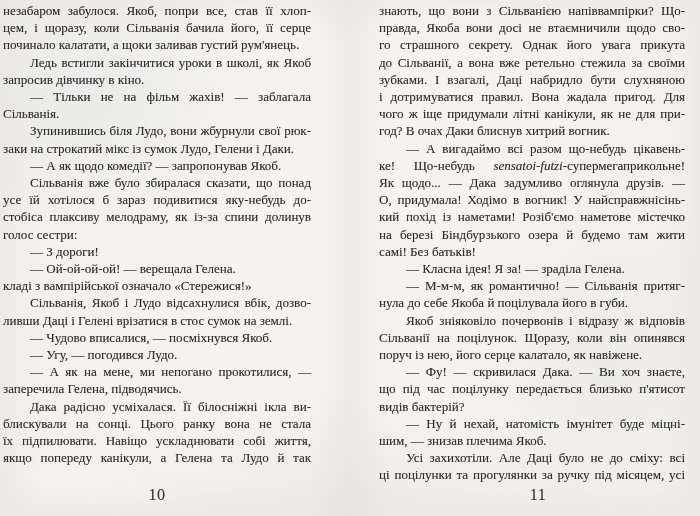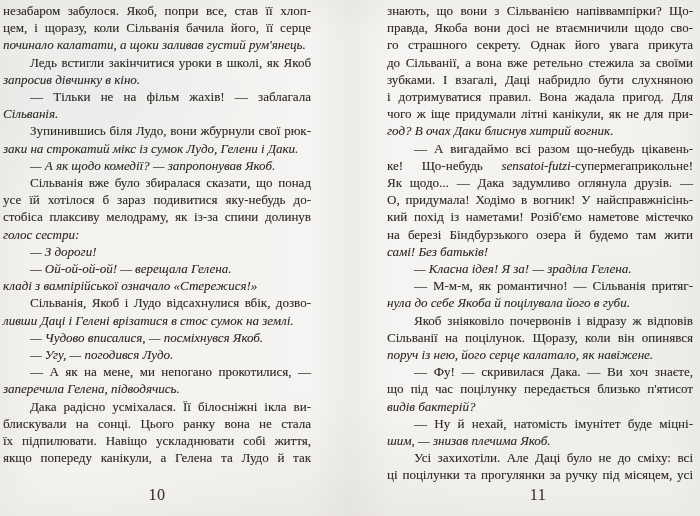--- a/index.html
+++ b/index.html
@@ -23,30 +23,30 @@
   }
   .page {
     position: relative;
     width: 350px; height: 516px;
   }
   .text-block {
     position: absolute;
     top: 2px;
   }
   .page-left  .text-block { left: 3px;  width: 308px; }
-  .page-right .text-block { left: 37px; width: 306px; }
+  .page-right .text-block { left: 29px; width: 306px; }
   .line {
     font-size: 13px;
     line-height: 17.2px;
     text-align: justify;
     text-align-last: justify;
     text-shadow: 0.2px 0.2px 0.4px rgba(62,56,50,0.35);
   }
   .line.first { text-indent: 27px; }
-  .line.end   { text-align: center; text-align-last: left; font-style: italic; }
+  .line.end   { text-align: center; text-align-last: left; }
   .line i { }
   .page-number {
     position: absolute;
     bottom: 12px;
     font-size: 16px;
     text-align: center;
     letter-spacing: 0.5px;
     color: #3a3631;
     text-shadow: 0.2px 0.2px 0.4px rgba(62,56,50,0.3);
   }

